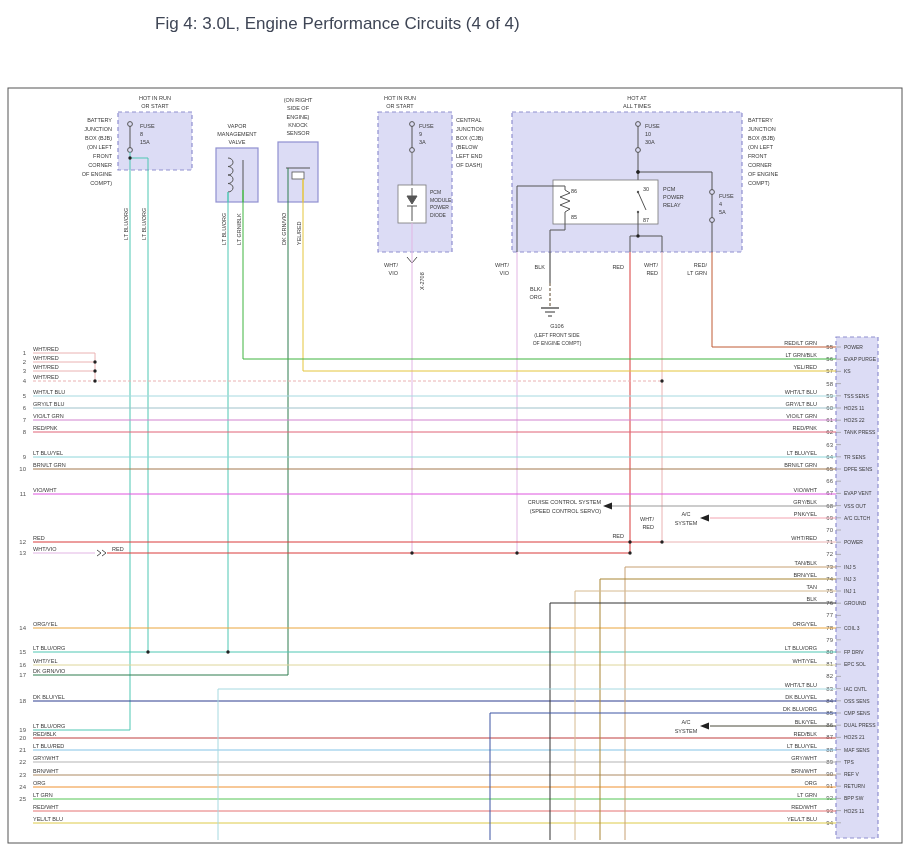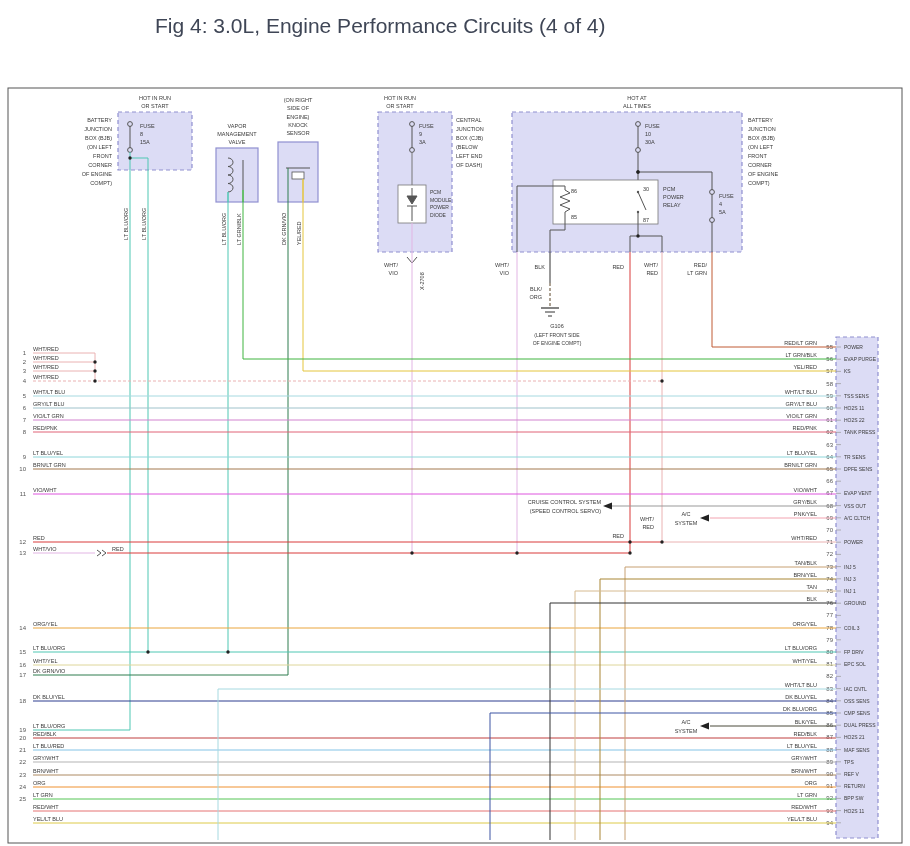--- a/index.html
+++ b/index.html
@@ -1,17 +1,17 @@
 <!DOCTYPE html>
 <html><head>
 <meta charset="utf-8">
 <style>
   html,body{margin:0;padding:0;width:910px;height:846px;background:#ffffff;
     font-family:"Liberation Sans",sans-serif;position:relative;overflow:hidden;}
-  #title{position:absolute;left:155px;top:14px;font-size:21px;color:#3f4656;}
+  #title{position:absolute;left:155px;top:14px;font-size:17px;color:#3f4656;}
   #diagram{position:absolute;left:0;top:0;}
   text{font-family:"Liberation Sans",sans-serif;}
 </style>
 </head>
 <body>
 
 <div id="title">Fig 4: 3.0L, Engine Performance Circuits (4 of 4)</div>
 <svg id="diagram" width="910" height="846" viewBox="0 0 910 846">
     <rect x="8" y="88" width="894" height="755" fill="none" stroke="#555" stroke-width="1"></rect>
     <text x="155" y="100" font-size="5.5" text-anchor="middle" fill="#3a3a3a">HOT IN RUN</text>

